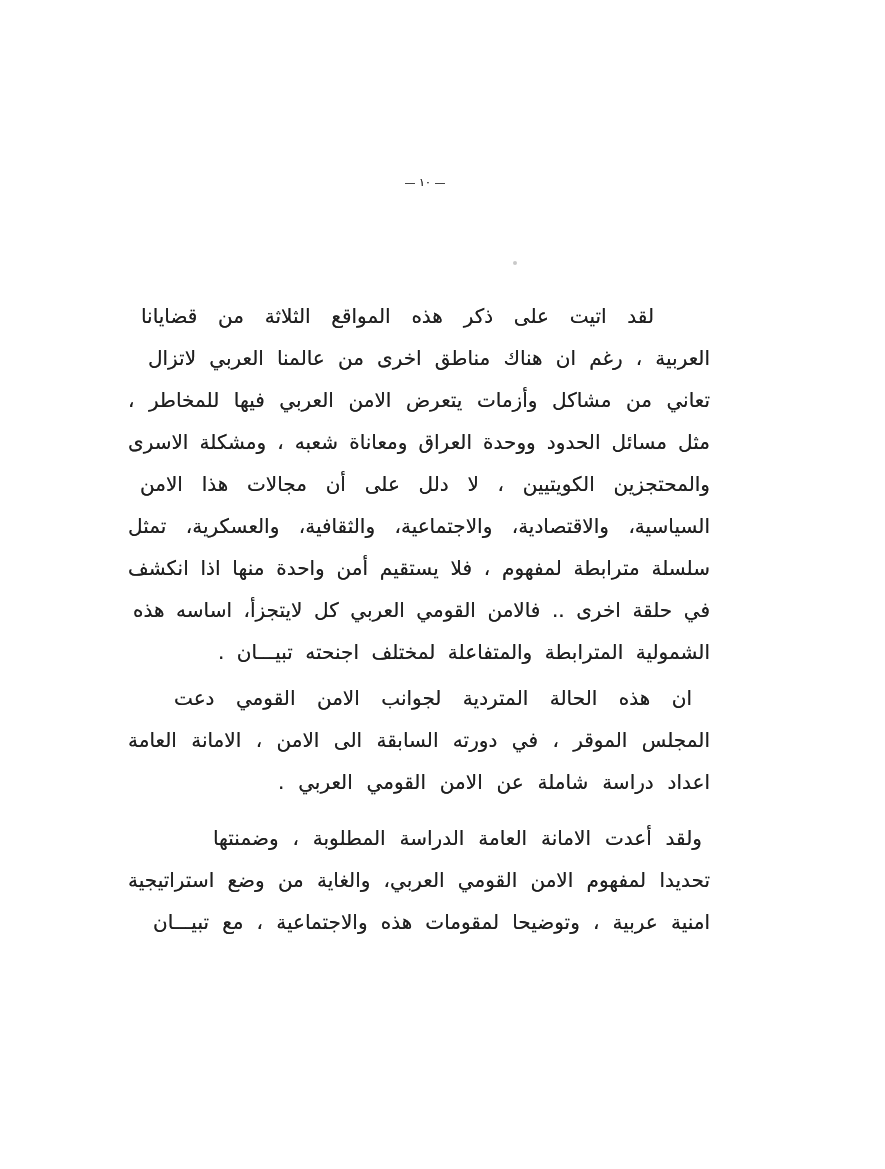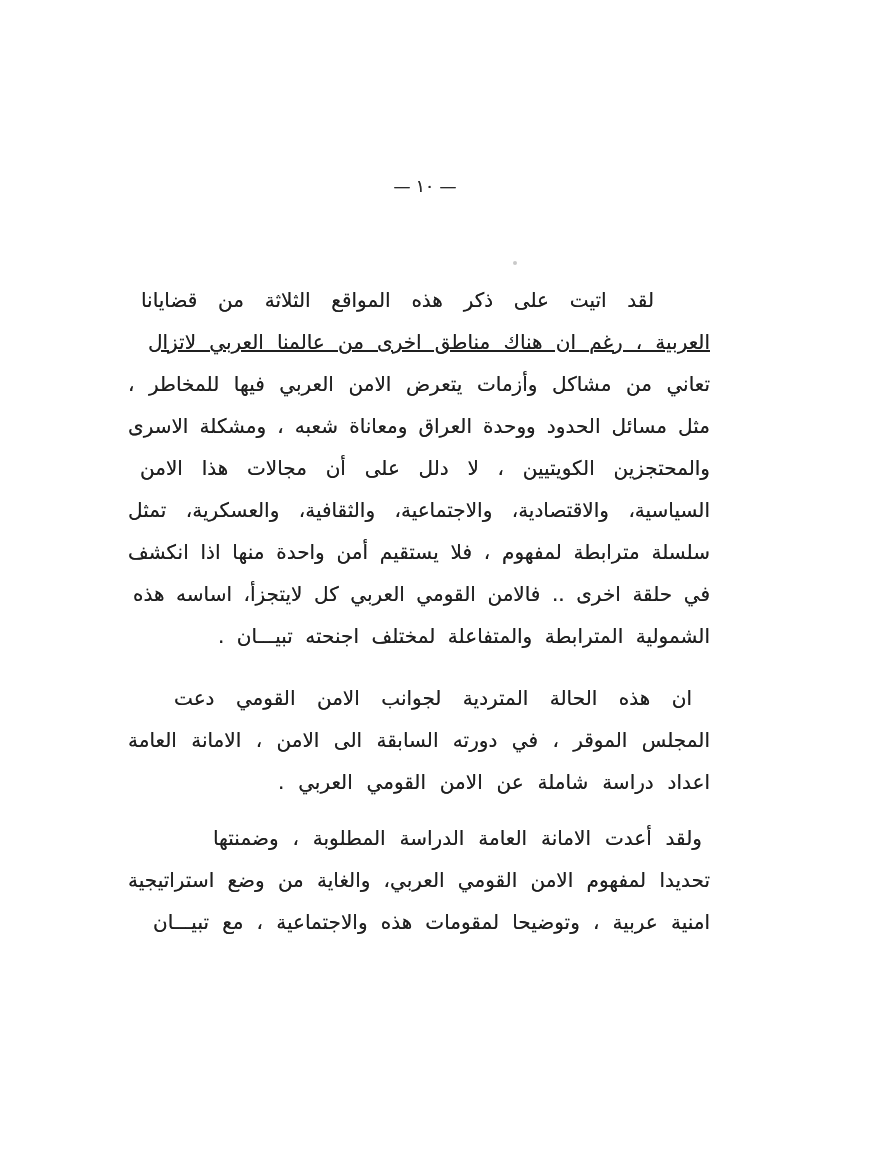--- a/index.html
+++ b/index.html
@@ -12,47 +12,47 @@
     color: #1f1f1f;
     overflow: hidden;
     margin: 0 auto;
   }
   .pagenum {
     position: absolute;
     top: 176px;
     left: 0;
     width: 850px;
     text-align: center;
-    font-size: 17px;
+    font-size: 11px;
     letter-spacing: 3px;
     color: #2a2a2a;
     direction: rtl;
     text-shadow: 0 0 0.4px rgba(0,0,0,0.55);
   }
   .para {
     position: absolute;
     left: 128px;
     width: 582px;
     direction: rtl;
     font-size: 20px;
     line-height: 42px;
     text-shadow: 0 0 0.5px rgba(0,0,0,0.6);
   }
-  .para-1 { top: 279px; }
+  .para-1 { top: 295px; }
   .para-2 { top: 677px; }
   .para-3 { top: 817px; }
   .line {
     text-align: justify;
     text-align-last: justify;
     height: 42px;
     overflow: visible;
   }
   
   .p1-l1 { margin-right: 56px; margin-left: 13px; }
-  .p1-l2 { margin-left: 20px; text-decoration: underline; }
+  .p1-l2 { margin-left: 20px; }
   .p1-l5 { margin-left: 12px; }
   .p1-l8 { margin-left: 5px; }
   .p1-l9 { margin-left: 90px; }
   .p2-l1 { margin-right: 18px; margin-left: 46px; }
   .p2-l3 { margin-left: 150px; }
   .p3-l1 { margin-right: 8px; margin-left: 85px; }
   .p3-l3 { margin-left: 25px; }
   .speck {
     position: absolute;
     left: 513px;

